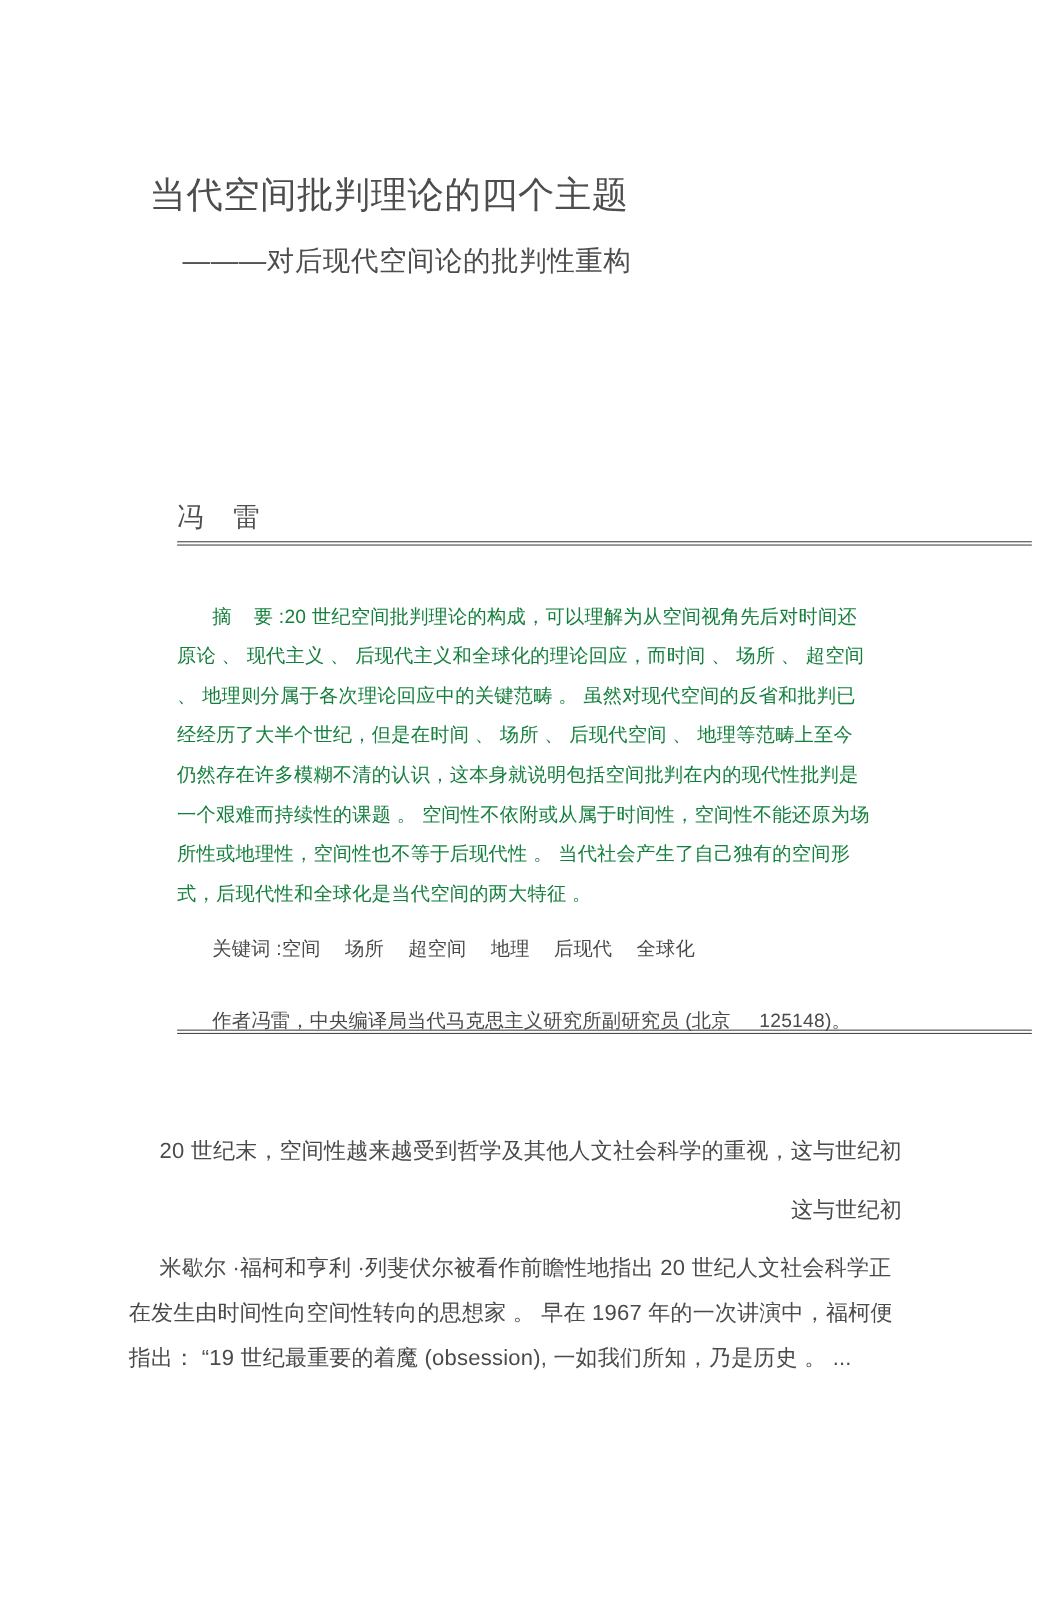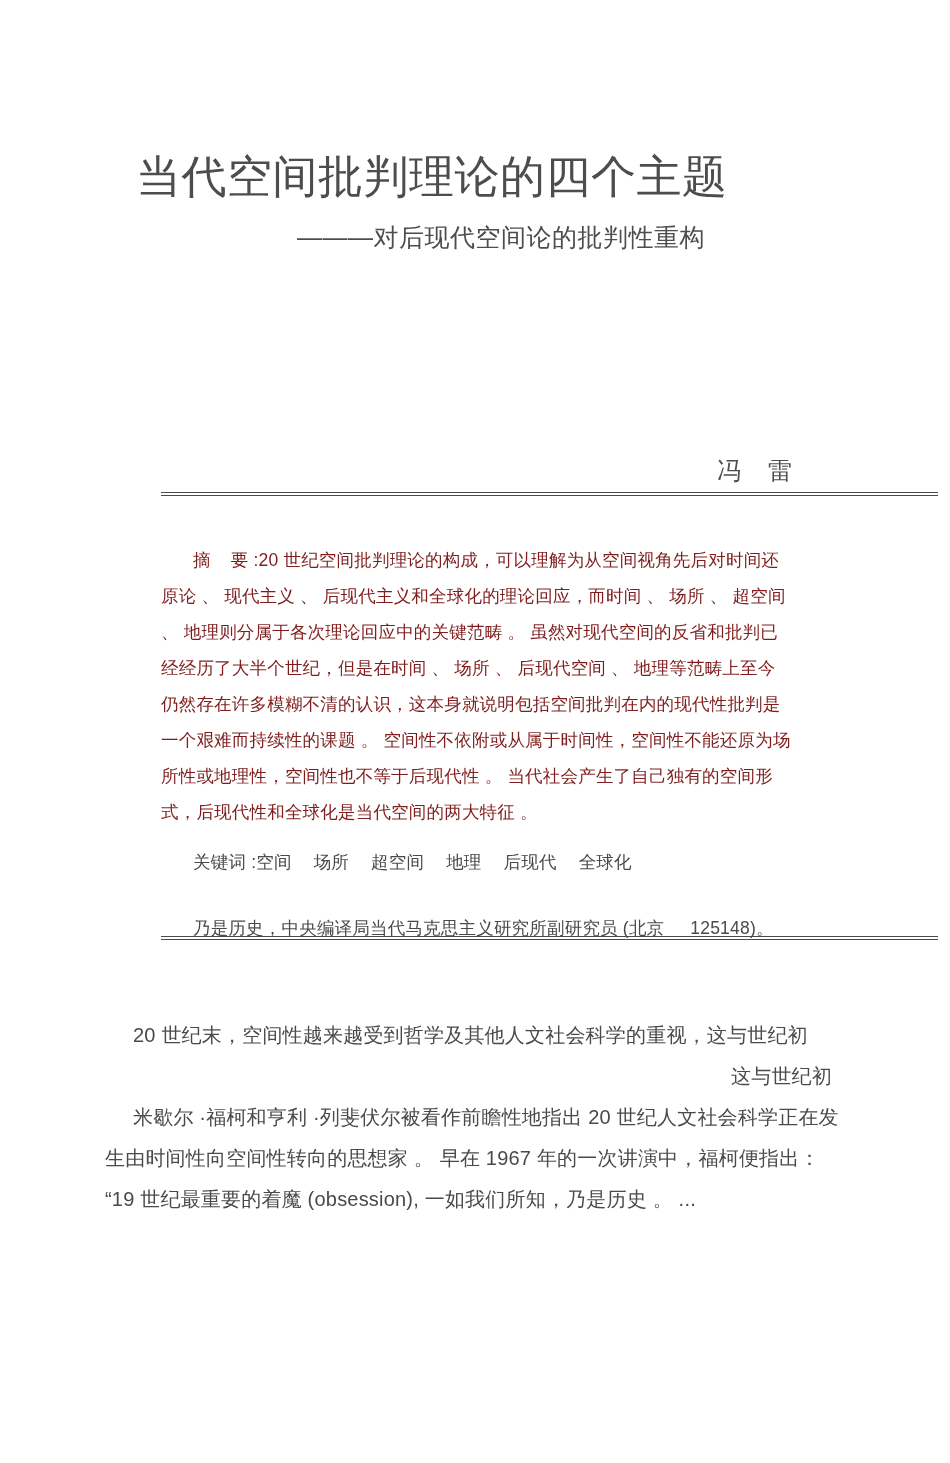--- a/index.html
+++ b/index.html
@@ -24,45 +24,43 @@
   }
 
   
   .title-block {
     position: absolute;
     left: 136px;
     top: 146px;
     width: 700px;
   }
   .doc-title {
-    font-size: 45px;
+    font-size: 33px;
     line-height: 62px;
     font-weight: 400;
     color: #4d4d4d;
     letter-spacing: 0.5px;
     margin: 0;
     text-align: left;
   }
   .doc-subtitle {
     margin: 12px 0 0 0;
     font-size: 25px;
     line-height: 34px;
     color: #4d4d4d;
-    text-align: center;
     letter-spacing: 0.5px;
     padding-left: 30px;
   }
 
   
   .author-line {
     position: absolute;
     left: 161px;
     top: 455px;
     width: 777px;
-    text-align: right;
     font-size: 24px;
     line-height: 32px;
     color: #4d4d4d;
     letter-spacing: 1px;
     padding-right: 145px;
     box-sizing: border-box;
   }
   .author-gap { display: inline-block; width: 26px; }
 
   
@@ -88,21 +86,21 @@
   .rule-bottom { top: 936px; }
 
   
   .abstract {
     position: absolute;
     left: 161px;
     top: 542px;
     width: 630px;
     font-size: 17.5px;
     line-height: 36px;
-    color: #7f1d1d;
+    color: #15803d;
     letter-spacing: 0.2px;
   }
   .abstract .lead-indent { display: inline-block; width: 32px; }
   .abstract .label-gap   { display: inline-block; width: 20px; }
 
   .keywords {
     position: absolute;
     left: 193px;
     top: 846px;
     font-size: 17.5px;
@@ -127,21 +125,21 @@
   .body-text {
     position: absolute;
     left: 105px;
     top: 1015px;
     width: 735px;
     font-size: 20px;
     line-height: 41px;
     color: #4a4a4a;
     letter-spacing: 0.2px;
   }
-  .body-text p { margin: 0; }
+  .body-text p { margin: 12px; }
   .p-indent { text-indent: 28px; }
   .line-right { text-align: right; padding-right: 8px; }
   .sup-mark {
     vertical-align: super;
     font-size: 13px;
     margin-left: 14px;
   }
   .quote-line { position: relative; }
 </style>
 </head>
@@ -155,21 +153,21 @@
   </div>
 
   <div class="author-line"><span>冯</span><span class="author-gap"></span><span>雷</span></div>
 
   <div class="rule-double rule-top"></div>
 
   <div class="abstract"><span class="lead-indent"></span><span>摘</span><span class="label-gap"></span><span>要 :</span><span>20 世纪空间批判理论的构成，可以理解为从空间视角先后对时间还原论 、 现代主义 、 后现代主义和全球化的理论回应，而时间 、 场所 、 超空间 、 地理则分属于各次理论回应中的关键范畴 。 虽然对现代空间的反省和批判已经经历了大半个世纪，但是在时间 、 场所 、 后现代空间 、 地理等范畴上至今仍然存在许多模糊不清的认识，这本身就说明包括空间批判在内的现代性批判是一个艰难而持续性的课题 。 空间性不依附或从属于时间性，空间性不能还原为场所性或地理性，空间性也不等于后现代性 。 当代社会产生了自己独有的空间形式，后现代性和全球化是当代空间的两大特征 。</span></div>
 
   <div class="keywords"><span>关键词 :</span><span>空间</span><span class="kw-sep"></span><span>场所</span><span class="kw-sep"></span><span>超空间</span><span class="kw-sep"></span><span>地理</span><span class="kw-sep"></span><span>后现代</span><span class="kw-sep"></span><span>全球化</span></div>
 
-  <div class="affiliation"><span>乃是历史，中央编译局当代马克思主义研究所副研究员 (北京</span><span class="aff-gap"></span><span>125148</span><span>)。</span></div>
+  <div class="affiliation"><span>作者冯雷，中央编译局当代马克思主义研究所副研究员 (北京</span><span class="aff-gap"></span><span>125148</span><span>)。</span></div>
 
   <div class="rule-double rule-bottom"></div>
 
   <div class="body-text">
     <p class="p-indent">20 世纪末，空间性越来越受到哲学及其他人文社会科学的重视，这与世纪初</p>
     <p class="line-right">这与世纪初</p>
     <p class="p-indent">米歇尔 ·福柯和亨利 ·列斐伏尔被看作前瞻性地指出 20 世纪人文社会科学正在发生由时间性向空间性转向的思想家 。 早在 1967 年的一次讲演中，福柯便指出： “19 世纪最重要的着魔 (obsession), 一如我们所知，乃是历史 。 ...</p>
   </div>
 
 </div>

